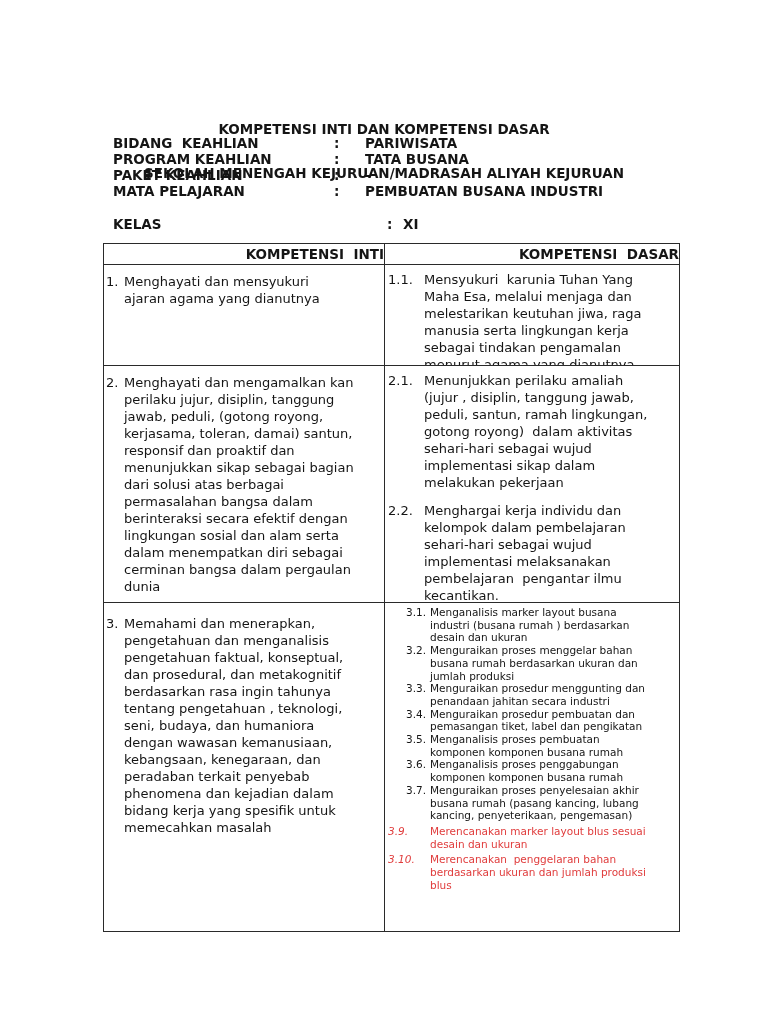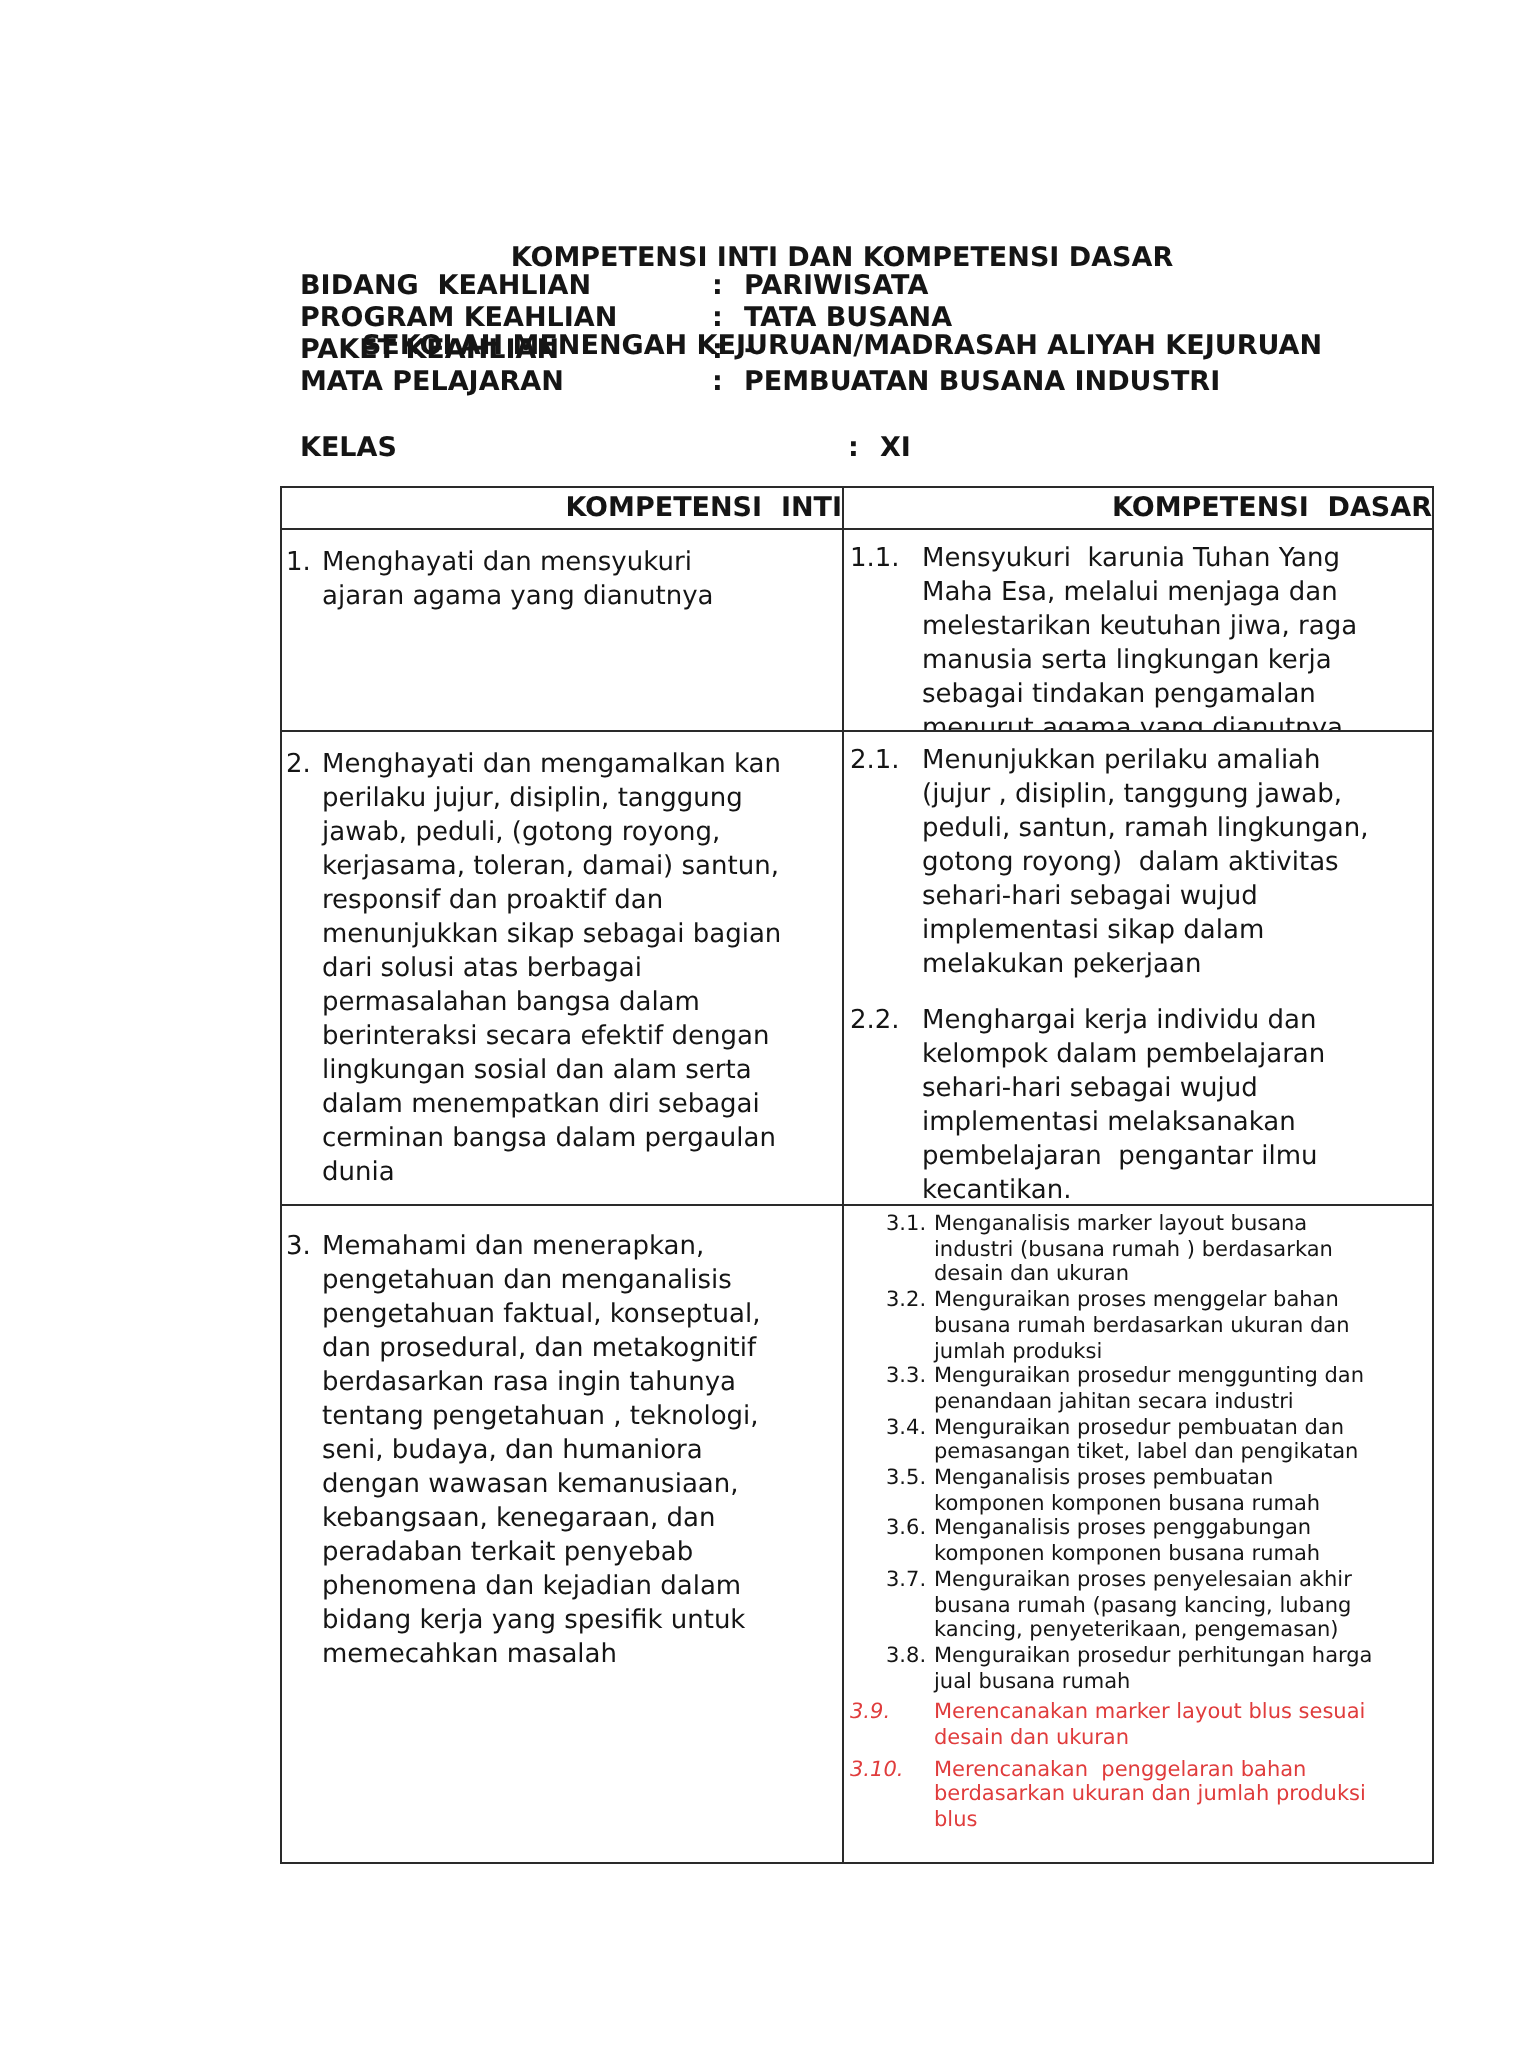--- a/index.html
+++ b/index.html
@@ -4,32 +4,32 @@
 <style>
   * { margin:0; padding:0; box-sizing:border-box; }
   html,body { background:#ffffff; }
   body {
     width:768px; height:1024px;
     font-family:"DejaVu Sans", sans-serif;
     color:#151515;
     position:relative;
     overflow:hidden;
   }
-  .doc { position:absolute; inset:0; background:#ffffff;margin-left:37px; }
+  .doc { position:absolute; inset:0; background:#ffffff; }
 
   
   .title {
     position:absolute; top:93px; left:0; width:768px;
     text-align:center; font-weight:bold; font-size:13.5px; line-height:14.5px;
     white-space:pre;
   }
 
   
   .meta { position:absolute; top:135px; left:113px; font-weight:bold; font-size:13.5px; }
-  .mrow { display:flex; line-height:16px; }
+  .mrow { display:flex; line-height:16px;gap:15px; }
   .mlabel { flex:0 0 206px; white-space:pre; }
   .mcolon { flex:0 0 16px; }
   .mvalue { white-space:pre; }
   .kelas { position:absolute; top:216px; left:113px; font-weight:bold; font-size:13.5px; display:flex; line-height:16px; }
   .kelas .mlabel { flex:0 0 274px; }
 
   
   .ktable {
     position:absolute; top:243px; left:103px; width:577px;
     border:1px solid #2a2a2a;
@@ -232,25 +232,20 @@
           <span class="num">3.6.</span>
           <span class="txt">Menganalisis proses penggabungan
 komponen komponen busana rumah</span>
         </div>
         <div class="kds">
           <span class="num">3.7.</span>
           <span class="txt">Menguraikan proses penyelesaian akhir
 busana rumah (pasang kancing, lubang
 kancing, penyeterikaan, pengemasan)</span>
         </div>
-        <div class="kds">
-          <span class="num">3.8.</span>
-          <span class="txt">Menguraikan prosedur perhitungan harga
-jual busana rumah</span>
-        </div>
         <div class="kds red">
           <span class="num">3.9.</span>
           <span class="txt">Merencanakan marker layout blus sesuai
 desain dan ukuran</span>
         </div>
         <div class="kds red">
           <span class="num">3.10.</span>
           <span class="txt">Merencanakan  penggelaran bahan
 berdasarkan ukuran dan jumlah produksi
 blus</span>

